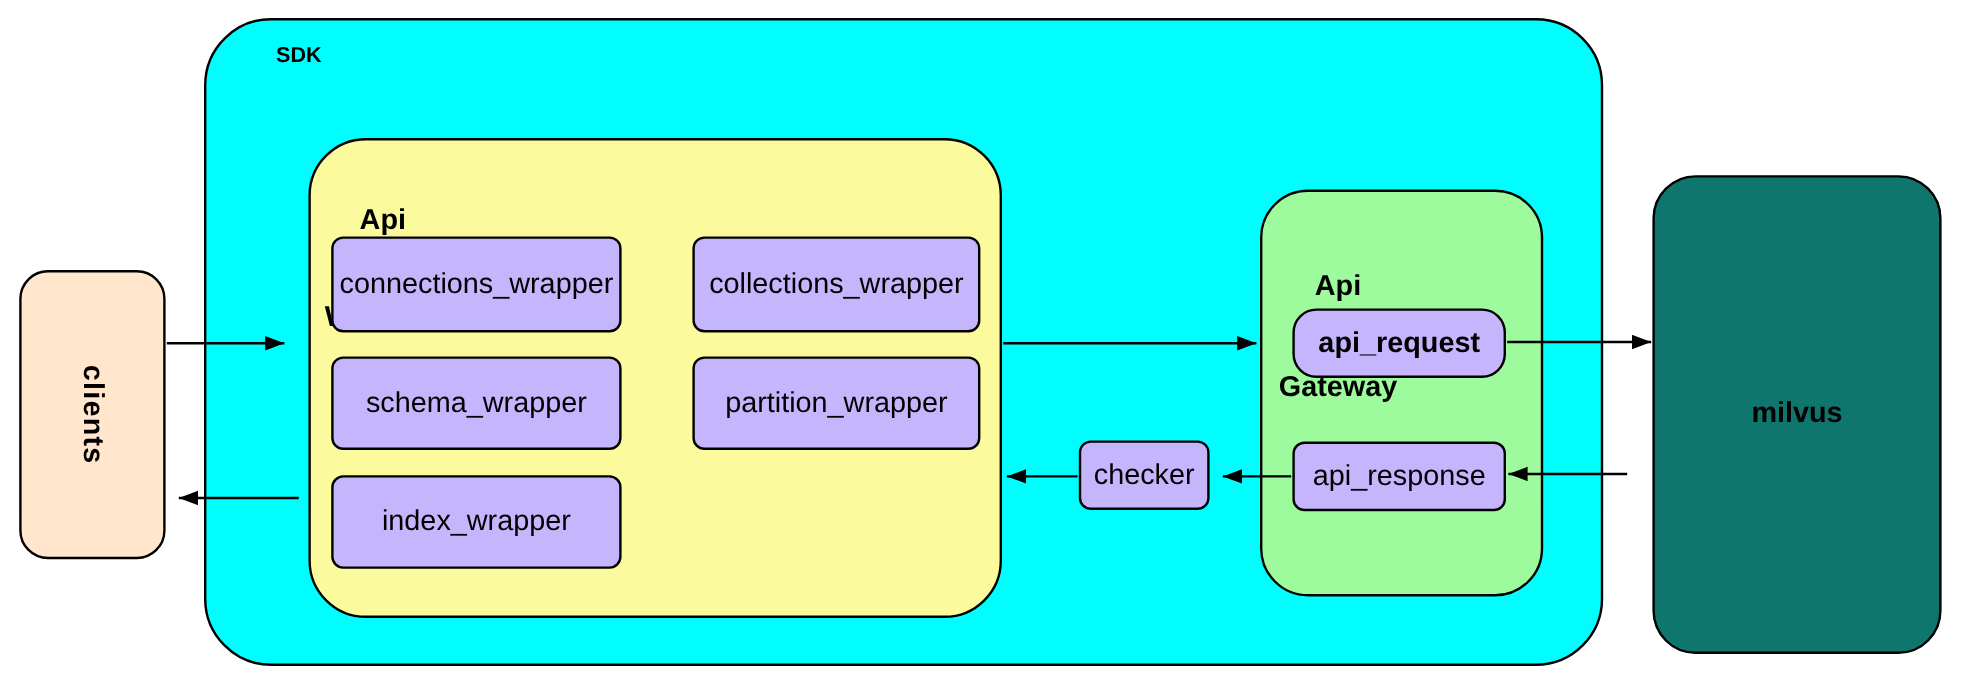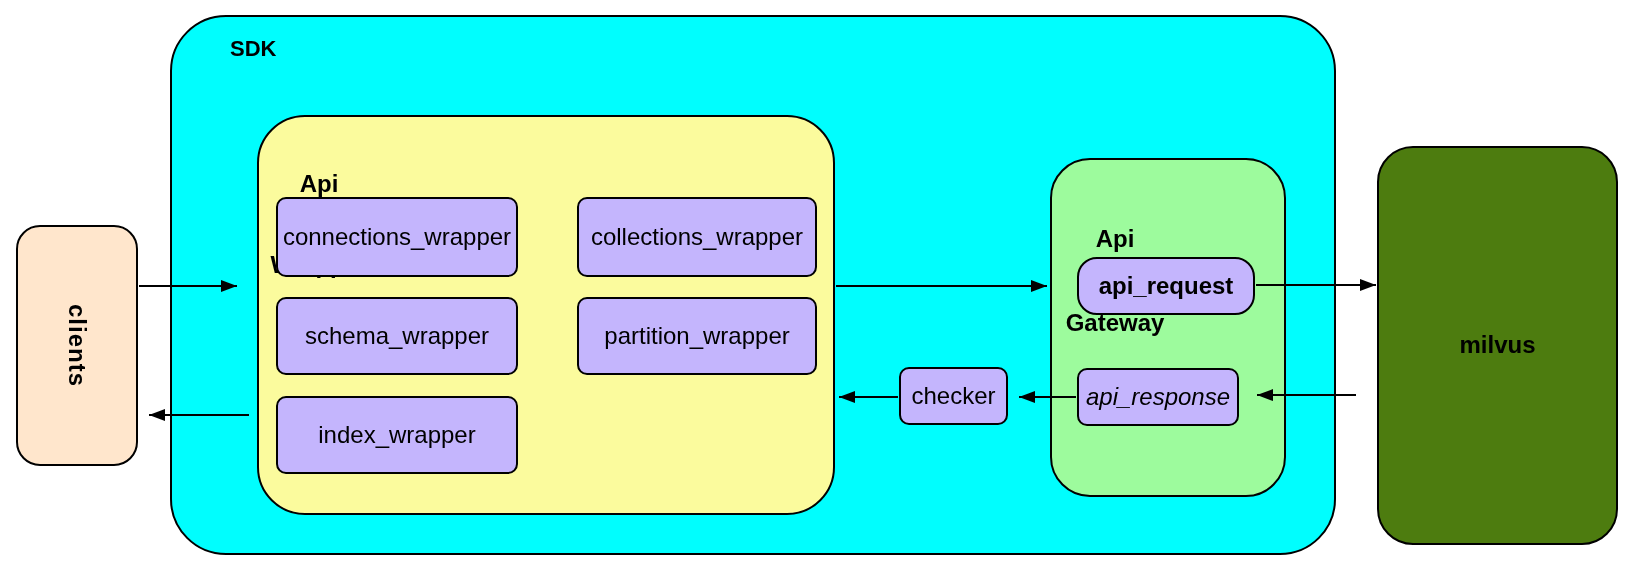--- a/index.html
+++ b/index.html
@@ -29,36 +29,36 @@
     position: absolute;
     font-weight: bold;
     font-size: 24px;
     text-align: center;
     white-space: pre;
   }
   
   #sdk        { left: 170px; top: 15px;  width: 1166px; height: 540px; background: #00FEFE; border-radius: 56px; }
   #apiwrap    { left: 257px; top: 115px; width: 578px;  height: 400px; background: #FBFB9D; border-radius: 48px; }
   #apigw      { left: 1050px; top: 158px; width: 236px; height: 339px; background: #9DFB9D; border-radius: 40px; }
-  #milvus     { left: 1377px; top: 146px; width: 241px; height: 399px; background: #4d7c0f; border-radius: 36px; font-weight: bold; }
+  #milvus     { left: 1377px; top: 146px; width: 241px; height: 399px; background: #0f766e; border-radius: 36px; font-weight: bold; }
   #clients    { left: 16px;  top: 225px; width: 122px;  height: 241px; background: #FFE6CC; border-radius: 24px; font-weight: bold; }
   #clients .vtext { writing-mode: vertical-rl; letter-spacing: 1px; }
   
-  #sdk-label     { left: 230px; top: 36px;  font-size: 22px; text-align: right; }
+  #sdk-label     { left: 230px; top: 36px;  font-size: 18px; text-align: right; }
   #apiwrap-label { left: 257px; top: 116px; width: 124px; line-height: 27px; }
   #apigw-label   { left: 1053px; top: 169px; width: 124px; line-height: 28px; }
   
   #b-connections { left: 276px; top: 197px; width: 242px; height: 80px; border-radius: 10px; }
   #b-collections { left: 577px; top: 197px; width: 240px; height: 80px; border-radius: 10px; }
   #b-schema      { left: 276px; top: 297px; width: 242px; height: 78px; border-radius: 10px; }
   #b-partition   { left: 577px; top: 297px; width: 240px; height: 78px; border-radius: 10px; }
   #b-index       { left: 276px; top: 396px; width: 242px; height: 78px; border-radius: 10px; }
   #b-utility     { left: 577px; top: 396px; width: 240px; height: 78px; border-radius: 10px; }
   #b-request     { left: 1077px; top: 257px; width: 178px; height: 58px; border-radius: 20px; font-weight: bold; }
-  #b-response    { left: 1077px; top: 368px; width: 162px; height: 58px; border-radius: 10px; font-style: italic; }
+  #b-response    { left: 1077px; top: 368px; width: 178px; height: 58px; border-radius: 10px; }
   #b-checker     { left: 899px;  top: 367px; width: 109px; height: 58px; border-radius: 10px; }
   
   #arrows {
     position: absolute;
     left: 0; top: 0;
     width: 1634px; height: 574px;
     pointer-events: none;
   }
   #arrows line { stroke: #000000; stroke-width: 2px; }
 </style>

